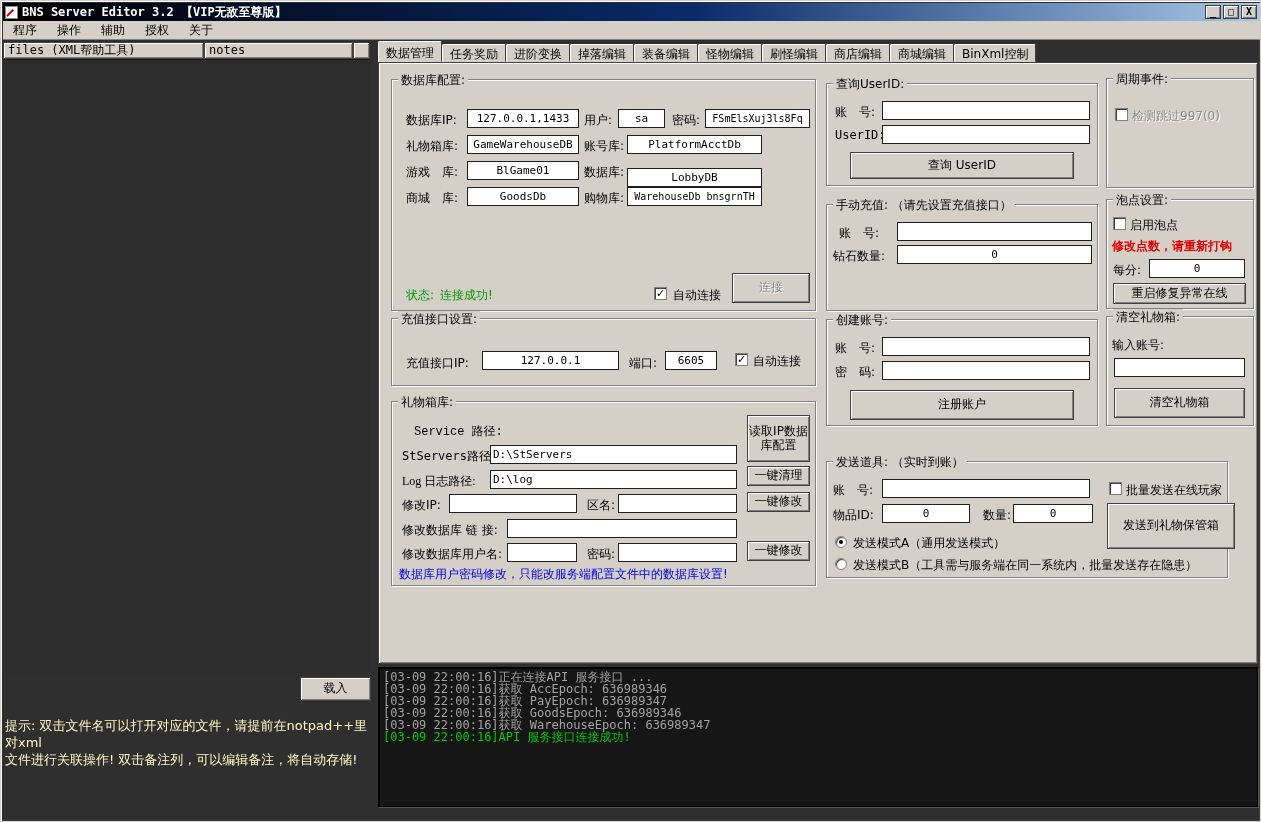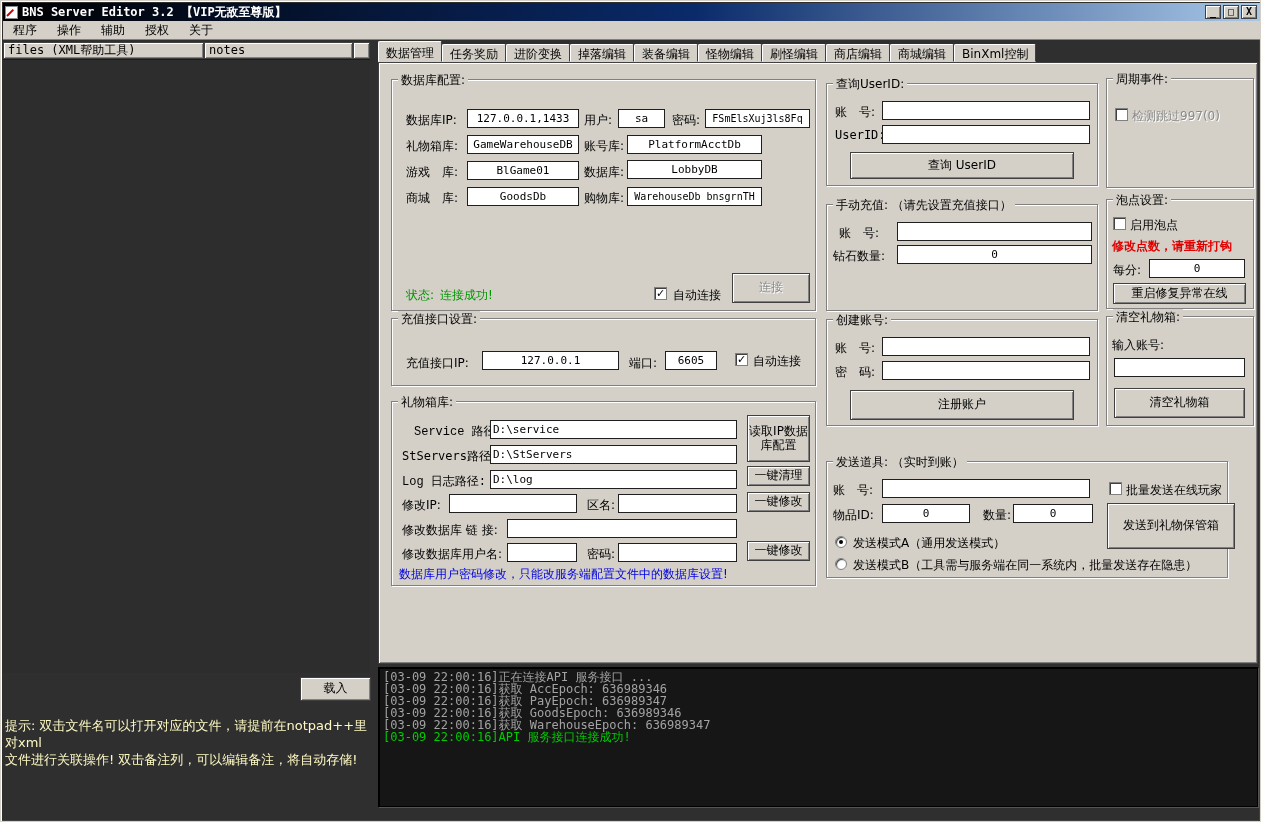--- a/index.html
+++ b/index.html
@@ -140,21 +140,21 @@
     <input class="field center" style="left: 313px; top: 29px; width: 105px; font-size: 10px;" value="FSmElsXuj3ls8Fq">
 
     <span class="lbl" style="left:14px; top:58px;">礼物箱库:</span>
     <input class="field center" style="left: 75px; top: 55px; width: 112px;" value="GameWarehouseDB">
     <span class="lbl" style="left:192px; top:58px;">账号库:</span>
     <input class="field center" style="left: 235px; top: 55px; width: 135px;" value="PlatformAcctDb">
 
     <span class="lbl" style="left:14px; top:84px;">游戏　库:</span>
     <input class="field center" style="left: 75px; top: 81px; width: 112px;" value="BlGame01">
     <span class="lbl" style="left:192px; top:84px;">数据库:</span>
-    <input class="field center" style="left: 235px; top: 80px; width: 135px;" value="LobbyDB">
+    <input class="field center" style="left: 235px; top: 88px; width: 135px;" value="LobbyDB">
 
     <span class="lbl" style="left:14px; top:110px;">商城　库:</span>
     <input class="field center" style="left: 75px; top: 107px; width: 112px;" value="GoodsDb">
     <span class="lbl" style="left:192px; top:110px;">购物库:</span>
     <input class="field center" style="left: 235px; top: 107px; width: 135px; font-size: 10px;" value="WarehouseDb_bnsgrnTH">
 
     <span class="lbl green" style="left:14px; top:207px;">状态:</span>
     <span class="lbl green" style="left:48px; top:207px;">连接成功!</span>
     <span class="cb checked" style="left:262px; top:207px;"></span>
     <span class="lbl" style="left:281px; top:207px;">自动连接</span>
@@ -167,25 +167,24 @@
     <input class="field center" style="left: 90px; top: 32px; width: 137px;" value="127.0.0.1">
     <span class="lbl" style="left:237px; top:36px;">端口:</span>
     <input class="field center" style="left: 273px; top: 32px; width: 52px;" value="6605">
     <span class="cb checked" style="left:343px; top:34px;"></span>
     <span class="lbl" style="left:361px; top:34px;">自动连接</span>
   </div>
 
   <div class="group" style="left:390px; top:400px; width:425px; height:185px;">
     <span class="gtitle">礼物箱库:</span>
     <span class="lbl" style="left:22px; top:21px; font-family:Liberation Mono, monospace;">Service  路径:</span>
-    <input class="field" style="left: 98px; top: 18px; width: 247px;" value="D:\service">
     <div class="btn" style="position:absolute; left:355px; top:13px; width:63px; height:47px;">读取IP数据库配置</div>
     <span class="lbl" style="left:10px; top:46px; font-family:'DejaVu Sans Mono',monospace;">StServers路径:</span>
     <input class="field" style="left: 98px; top: 43px; width: 247px;" value="D:\StServers">
-    <span class="lbl" style="left:10px; top:71px; font-family:Liberation Mono, monospace;">Log  日志路径:</span>
+    <span class="lbl" style="left:10px; top:71px; font-family:Liberation Serif, serif;">Log  日志路径:</span>
     <input class="field" style="left: 98px; top: 68px; width: 247px;" value="D:\log">
     <div class="btn" style="position:absolute; left:355px; top:64px; width:63px; height:20px;">一键清理</div>
 
     <span class="lbl" style="left:10px; top:95px;">修改IP:</span>
     <input class="field" style="left: 57px; top: 92px; width: 128px;">
     <span class="lbl" style="left:195px; top:95px;">区名:</span>
     <input class="field" style="left: 226px; top: 92px; width: 119px;">
     <div class="btn" style="position:absolute; left:355px; top:90px; width:63px; height:20px;">一键修改</div>
 
     <span class="lbl" style="left:10px; top:120px;">修改数据库 链 接:</span>

